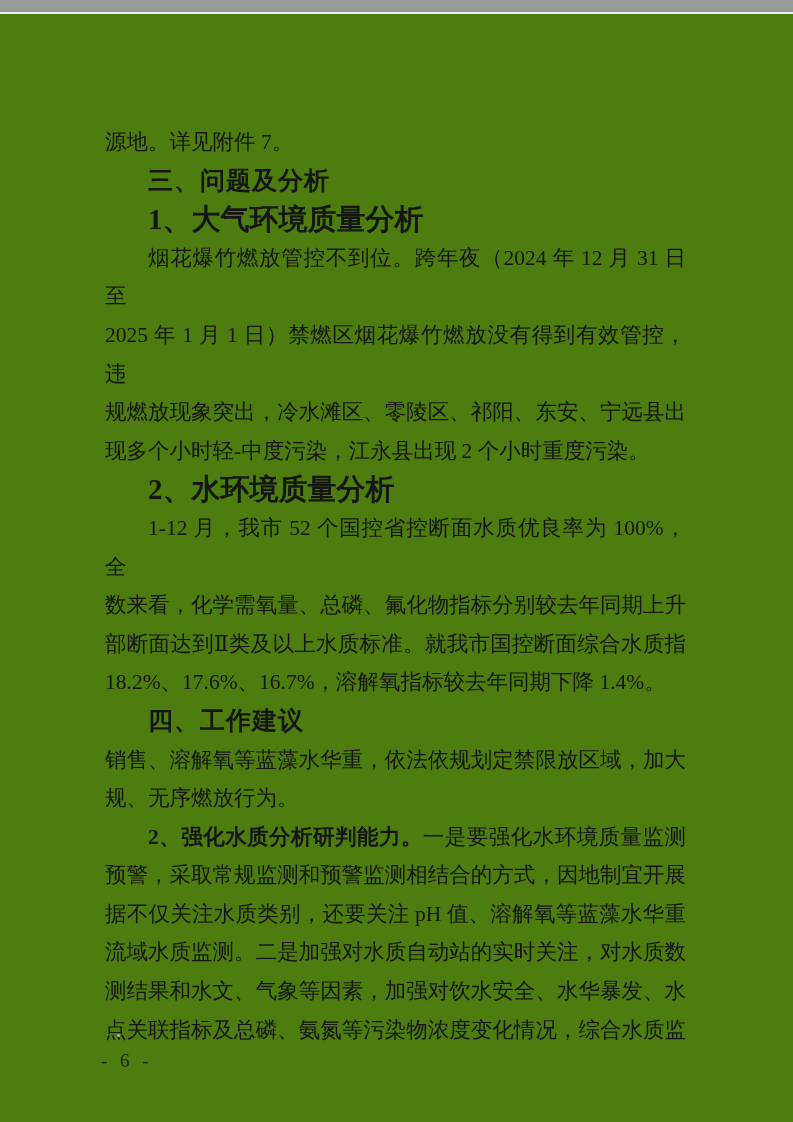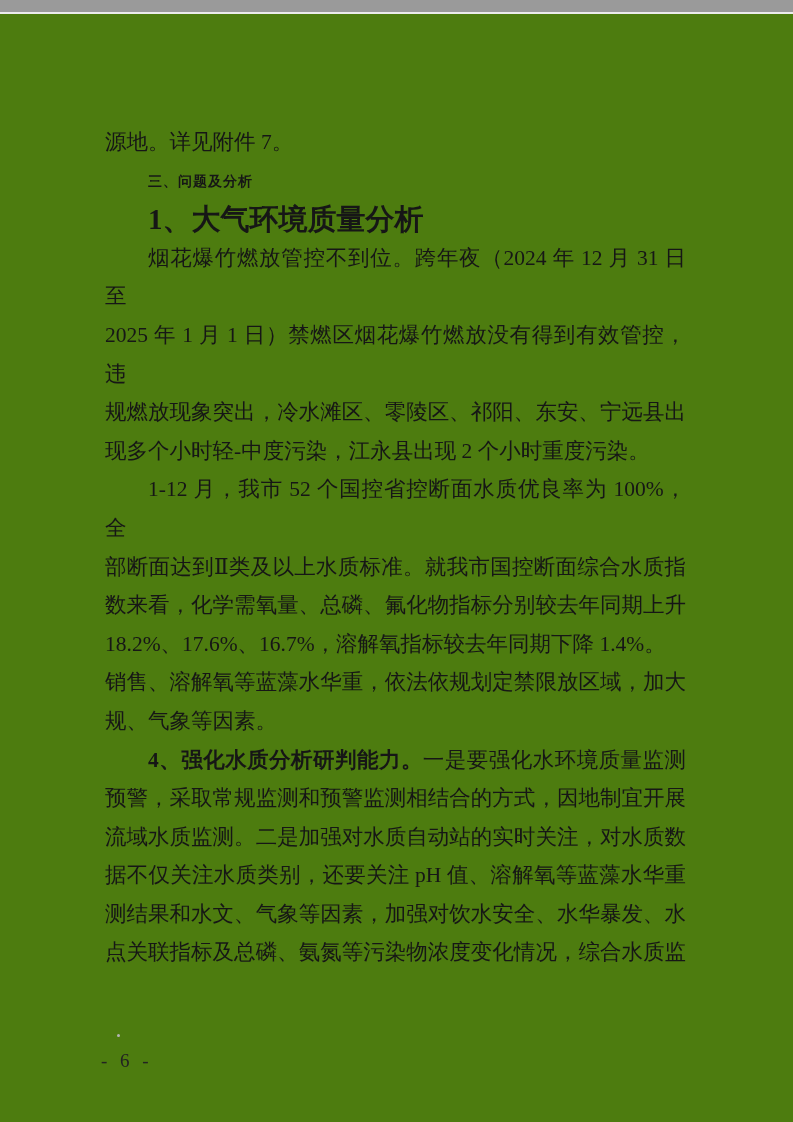--- a/index.html
+++ b/index.html
@@ -29,23 +29,23 @@
     top: 111px;
     width: 581px;
     font-size: 21.5px;
     line-height: 38.6px;
     text-align: justify;
   }
   .line { min-height: 38.6px; }
   .line.justify { text-align-last: justify; }
   .line.indent { text-indent: 43px; }
   .line.h1 {
-    font-family: Liberation Sans, sans-serif;
+    font-family: Liberation Serif, serif;
     font-weight: 700;
-    font-size: 14px;
+    font-size: 25px;
     letter-spacing: 1px;
   }
   .line.h2 {
     font-weight: 700;
     font-size: 29px;
   }
   .b { font-weight: 700; }
   .page-number {
     position: absolute;
     left: 101px;
@@ -70,28 +70,30 @@
 <div class="page">
   <div class="scan-edge"></div>
   <div class="content">
       <div class="line body"><span>源地。详见附件 7。</span></div>
       <div class="line h1 indent"><span class="b">三、问题及分析</span></div>
       <div class="line h2 indent"><span class="b">1、大气环境质量分析</span></div>
       <div class="line body indent justify"><span>烟花爆竹燃放管控不到位。跨年夜（2024 年 12 月 31 日至</span></div>
       <div class="line body justify"><span>2025 年 1 月 1 日）禁燃区烟花爆竹燃放没有得到有效管控，违</span></div>
       <div class="line body justify"><span>规燃放现象突出，冷水滩区、零陵区、祁阳、东安、宁远县出</span></div>
       <div class="line body"><span>现多个小时轻-中度污染，江永县出现 2 个小时重度污染。</span></div>
+      <div class="line h2 indent"><span class="b">2、水环境质量分析</span></div>
       <div class="line body indent justify"><span>1-12 月，我市 52 个国控省控断面水质优良率为 100%，全</span></div>
+      <div class="line body justify"><span>数来看，化学需氧量、总磷、氟化物指标分别较去年同期上升</span></div>
       <div class="line body justify"><span>部断面达到Ⅱ类及以上水质标准。就我市国控断面综合水质指</span></div>
-      <div class="line body justify"><span>数来看，化学需氧量、总磷、氟化物指标分别较去年同期上升</span></div>
       <div class="line body"><span>18.2%、17.6%、16.7%，溶解氧指标较去年同期下降 1.4%。</span></div>
+      <div class="line h1 indent"><span class="b">四、工作建议</span></div>
       <div class="line body justify"><span>销售、溶解氧等蓝藻水华重，依法依规划定禁限放区域，加大</span></div>
-      <div class="line body"><span>规、气象等因素。</span></div>
-      <div class="line body indent justify"><span class="b">4、强化水质分析研判能力。</span><span>一是要强化水环境质量监测</span></div>
+      <div class="line body"><span>规、无序燃放行为。</span></div>
+      <div class="line body indent justify"><span class="b">2、强化水质分析研判能力。</span><span>一是要强化水环境质量监测</span></div>
       <div class="line body justify"><span>预警，采取常规监测和预警监测相结合的方式，因地制宜开展</span></div>
+      <div class="line body justify"><span>据不仅关注水质类别，还要关注 pH 值、溶解氧等蓝藻水华重</span></div>
       <div class="line body justify"><span>流域水质监测。二是加强对水质自动站的实时关注，对水质数</span></div>
-      <div class="line body justify"><span>据不仅关注水质类别，还要关注 pH 值、溶解氧等蓝藻水华重</span></div>
       <div class="line body justify"><span>测结果和水文、气象等因素，加强对饮水安全、水华暴发、水</span></div>
       <div class="line body justify"><span>点关联指标及总磷、氨氮等污染物浓度变化情况，综合水质监</span></div>
     </div>
   <div class="speck"></div>
   <div class="page-number">- 6 -</div>
 </div>
 
 </body></html>

